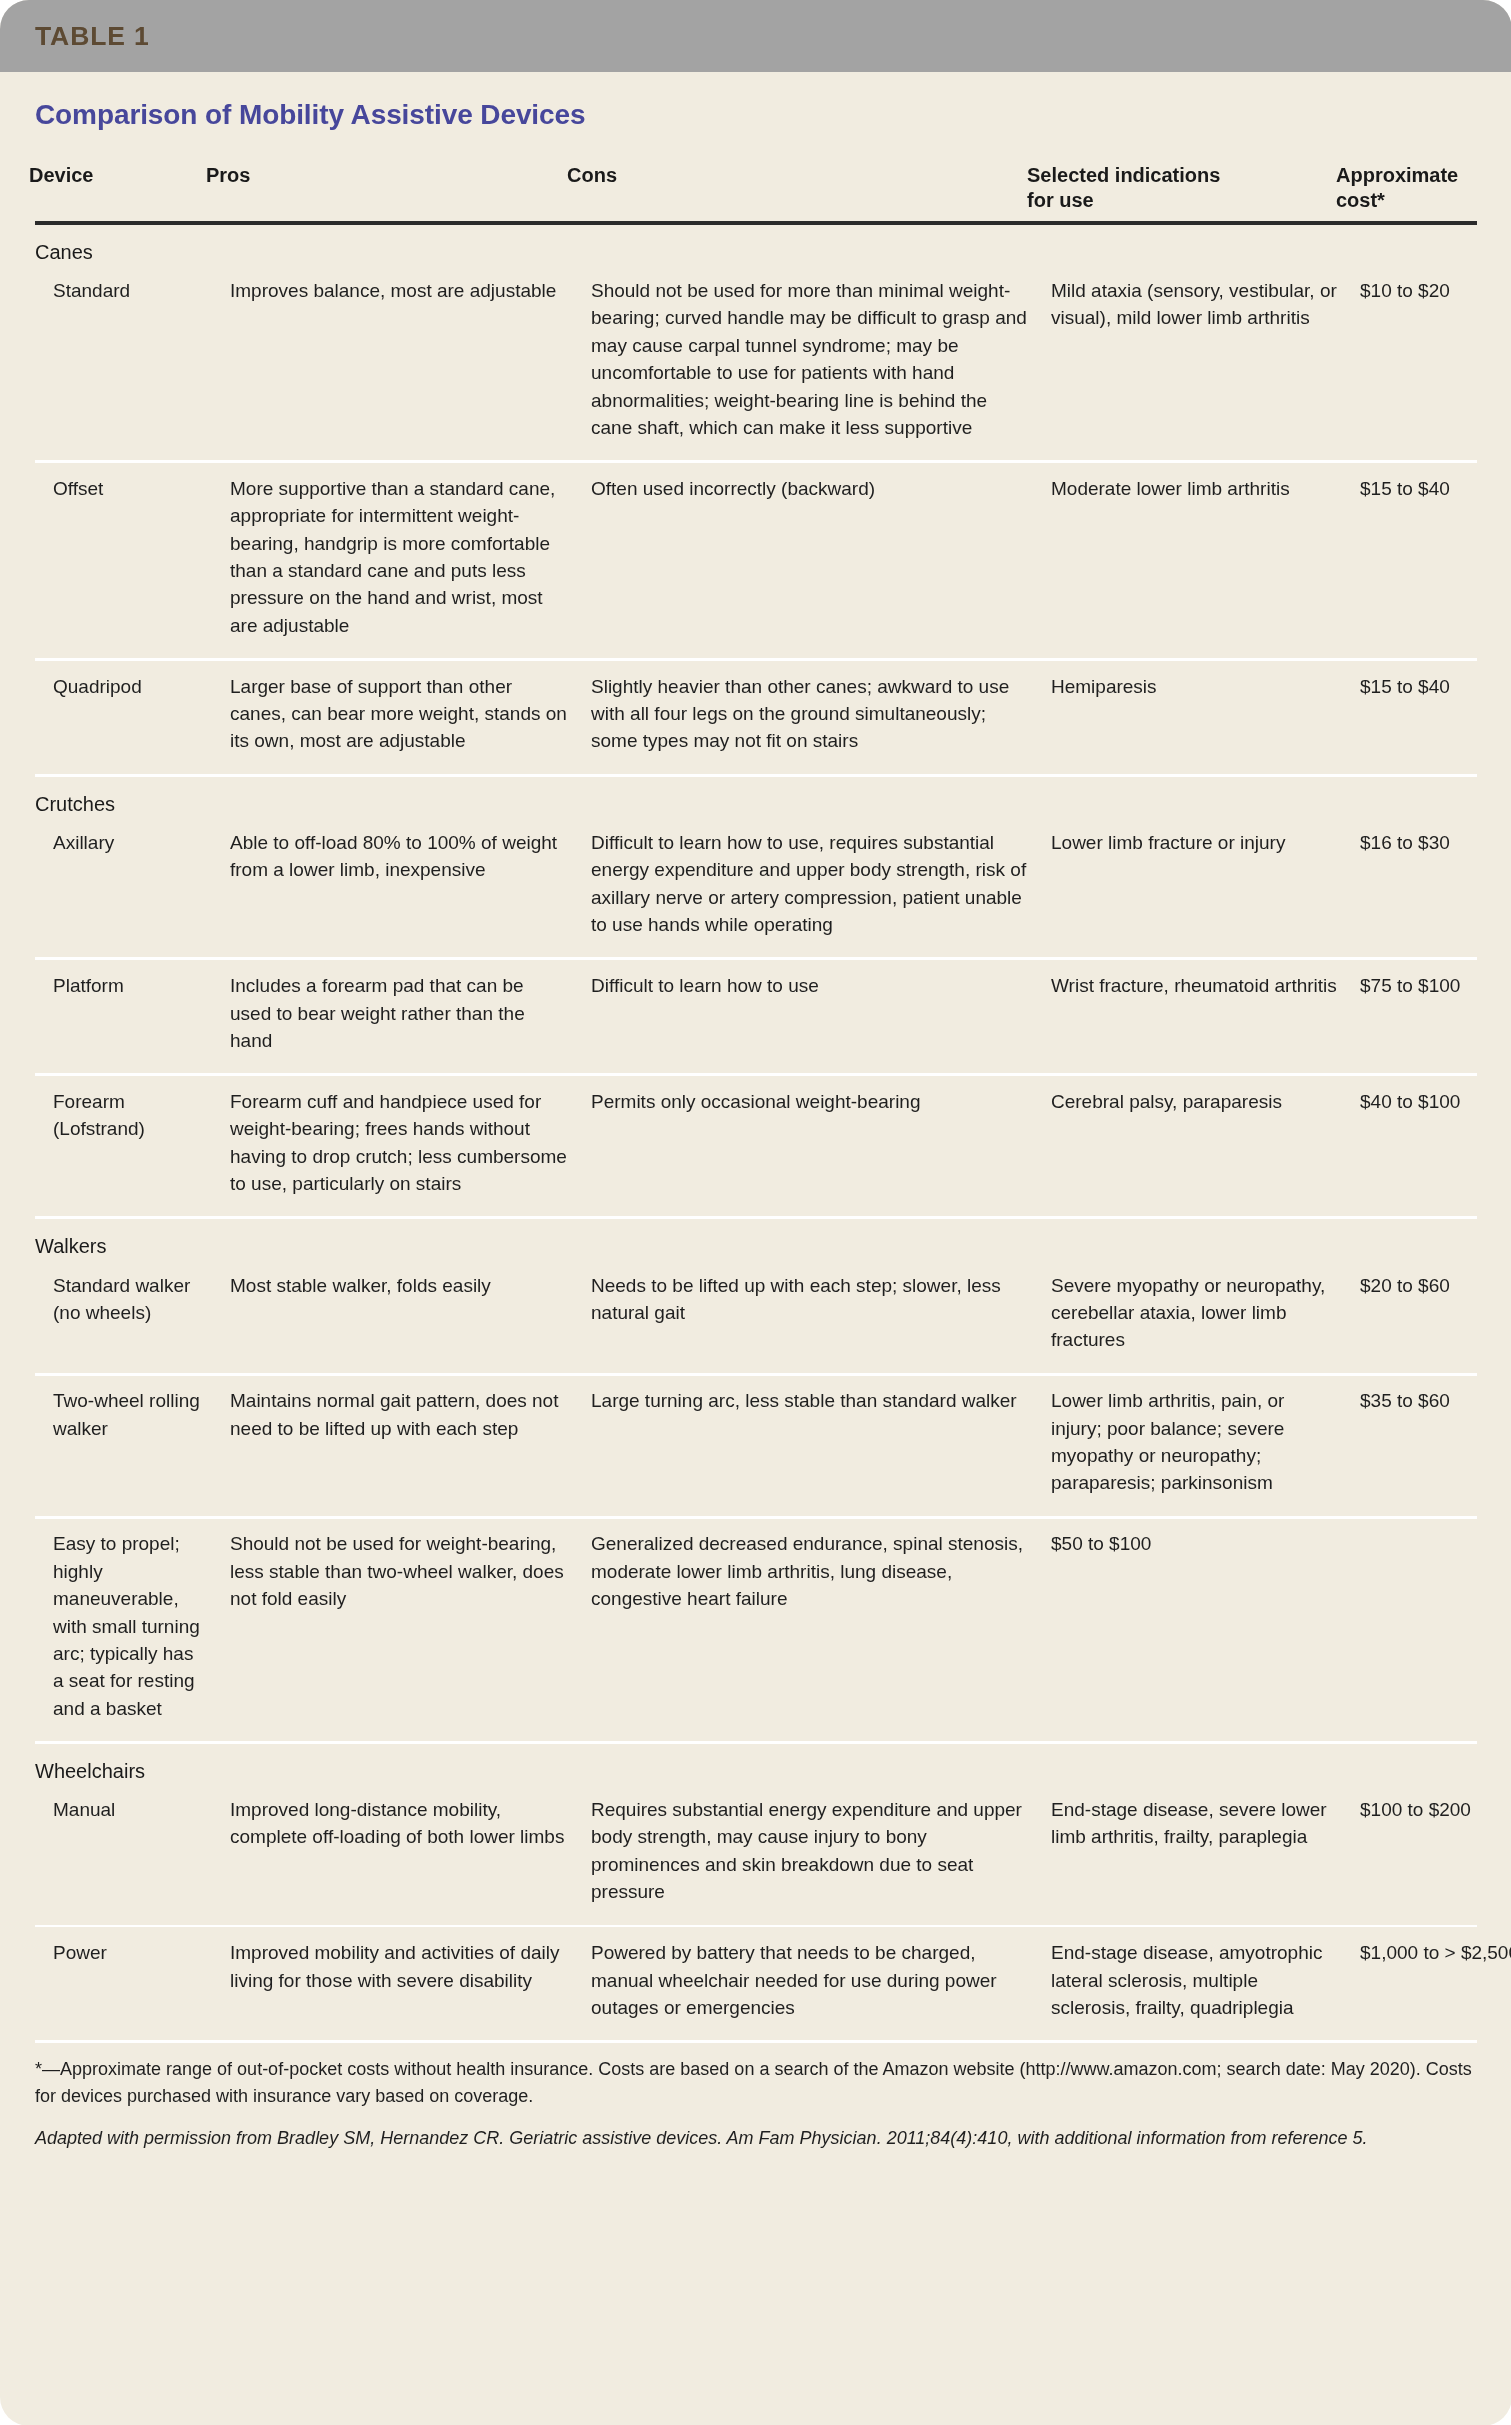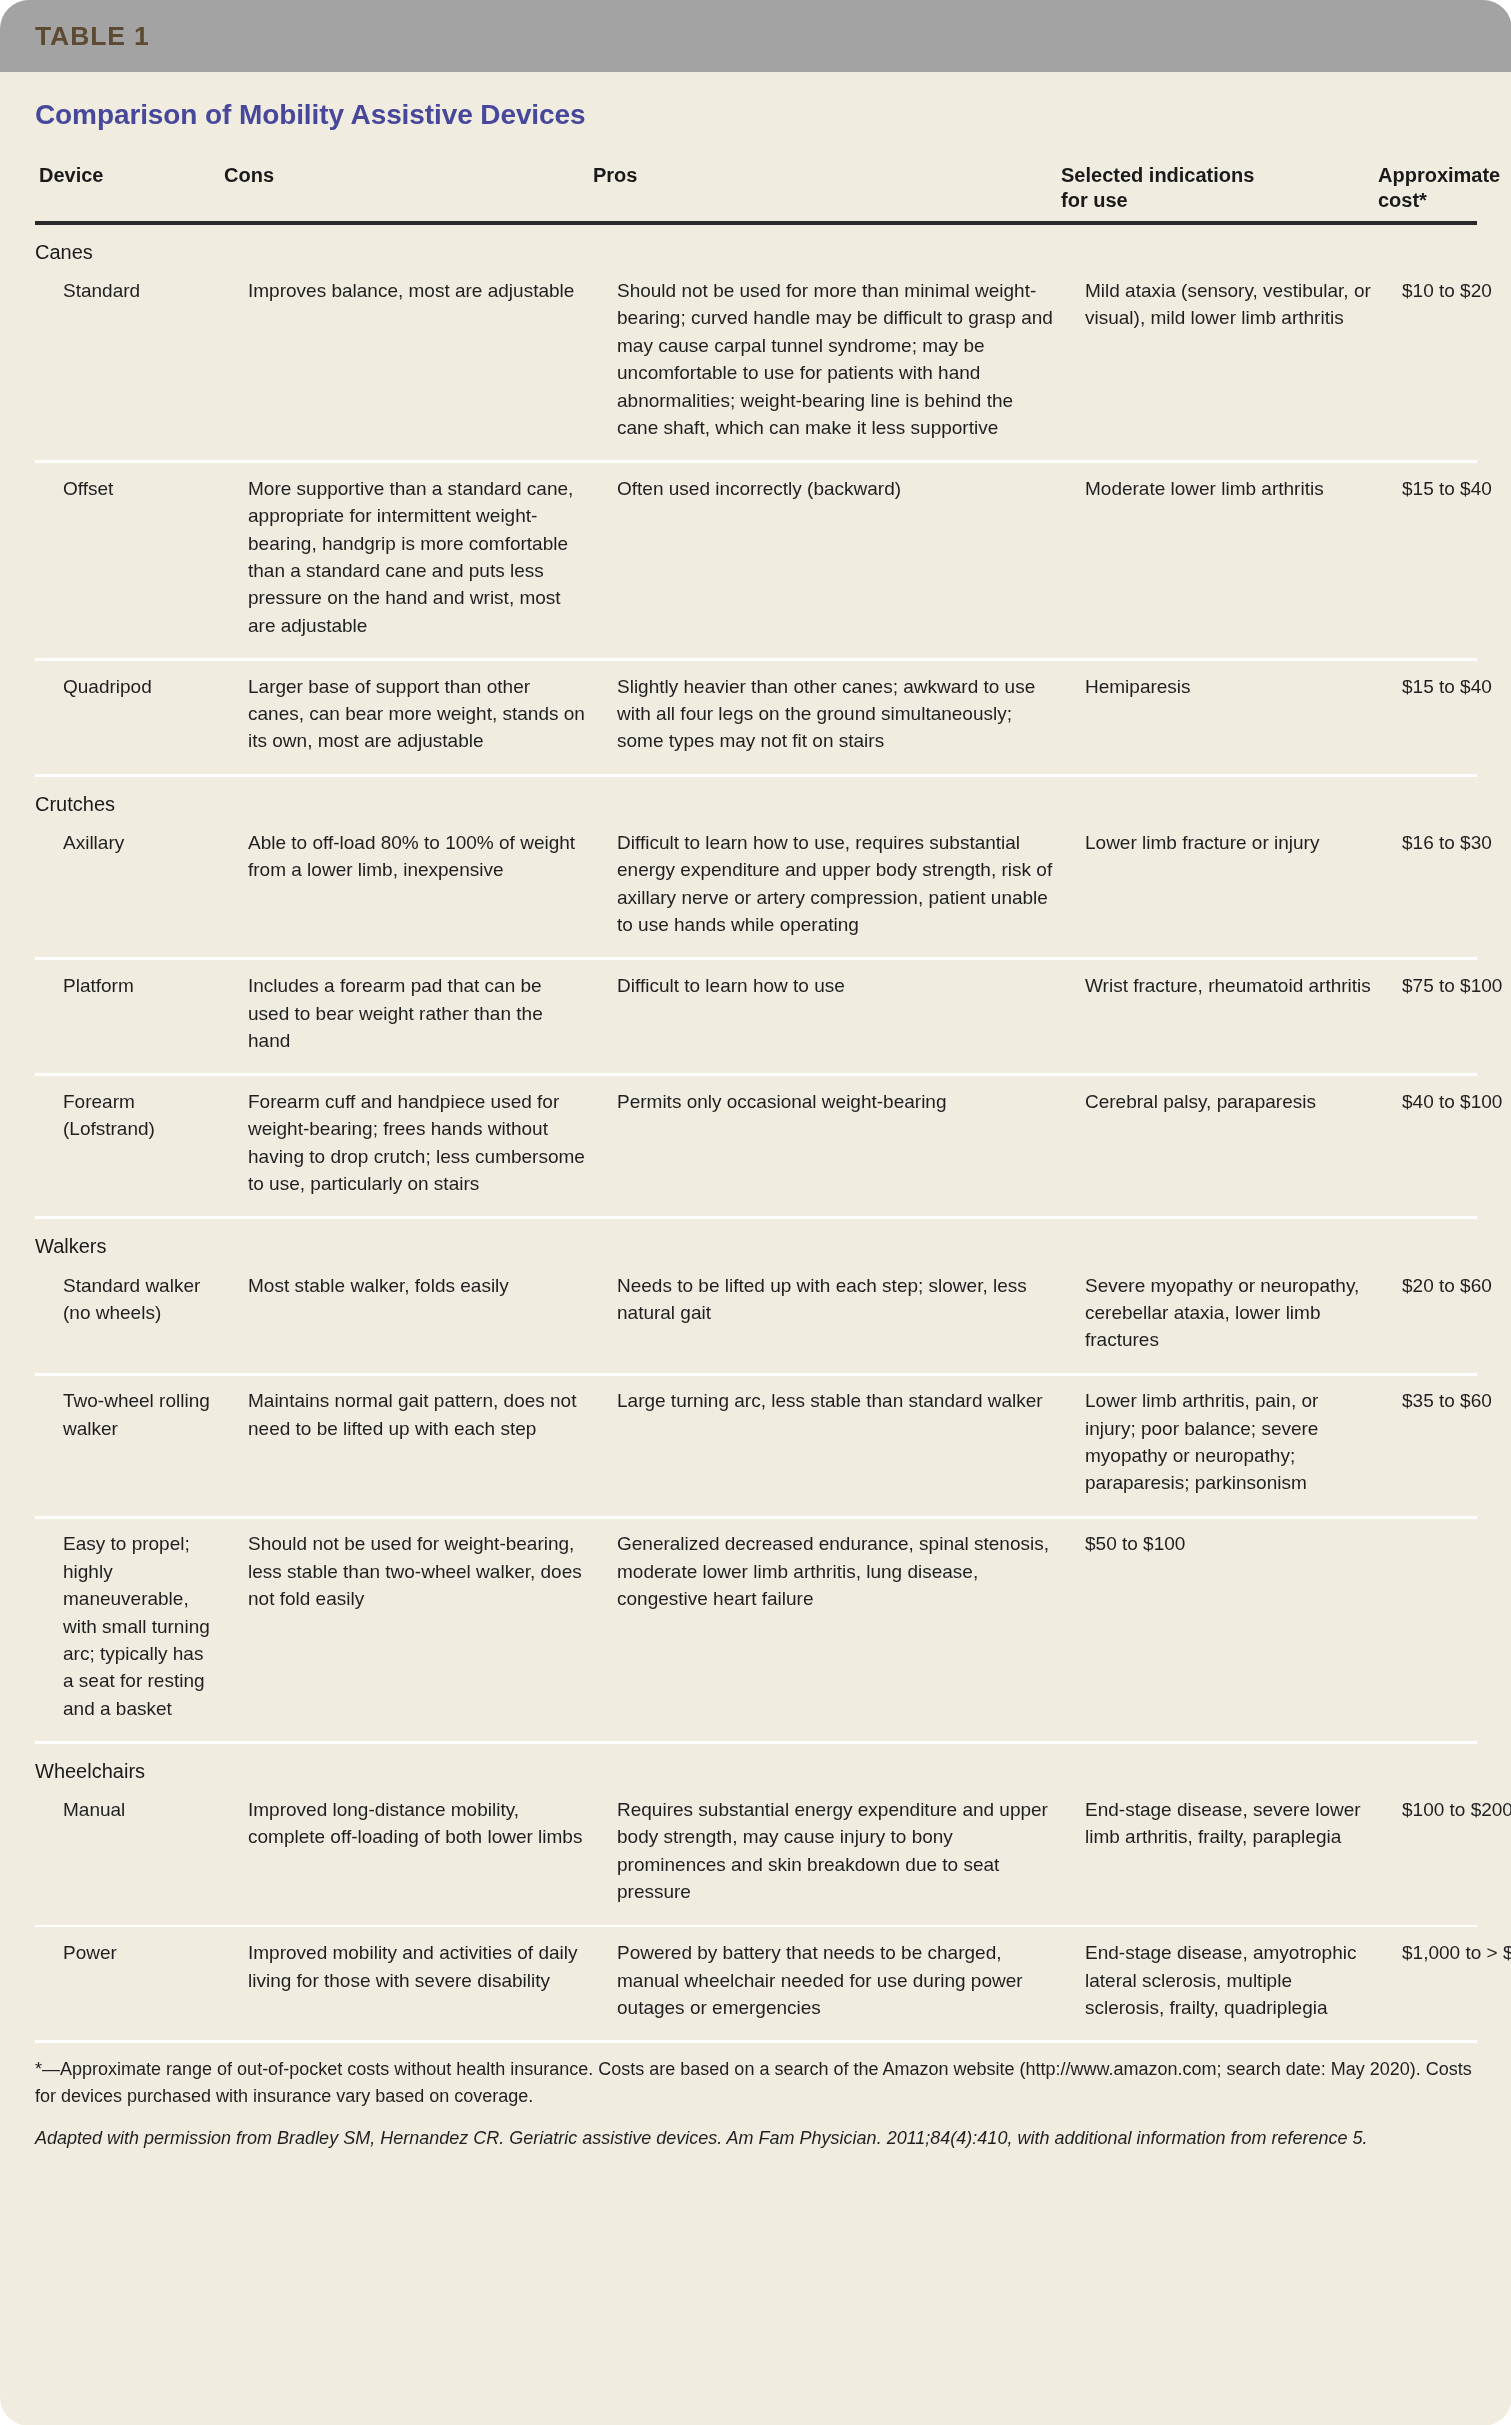--- a/index.html
+++ b/index.html
@@ -47,22 +47,22 @@
     font-size: 28px;
     font-weight: bold;
     padding: 26.5px 35px 0 35px;
     letter-spacing: -0.1px;
   }
 
   
   .grid-row {
     display: grid;
     grid-template-columns: 173px 357px 456px 305px 177px;
-    column-gap: 12px;
-    padding: 0 39px;
+    column-gap: 4px;
+    padding: 0 29px;
     box-sizing: border-box;
   }
 
   .col-head-row {
     padding-top: 32px;
     padding-bottom: 7.4px;
   }
   .col-head {
     font-size: 20px;
     font-weight: bold;
@@ -124,22 +124,22 @@
 <div class="table-card">
 
   <div class="table-band">
     <span class="table-band-label">TABLE 1</span>
   </div>
 
   <div class="table-title">Comparison of Mobility Assistive Devices</div>
 
   <div class="grid-row col-head-row">
     <div class="col-head">Device</div>
+    <div class="col-head">Pros</div>
     <div class="col-head">Cons</div>
-    <div class="col-head">Pros</div>
     <div class="col-head">
       <div>Selected indications</div>
       <div>for use</div>
     </div>
     <div class="col-head">
       <div>Approximate</div>
       <div>cost*</div>
     </div>
   </div>
 

